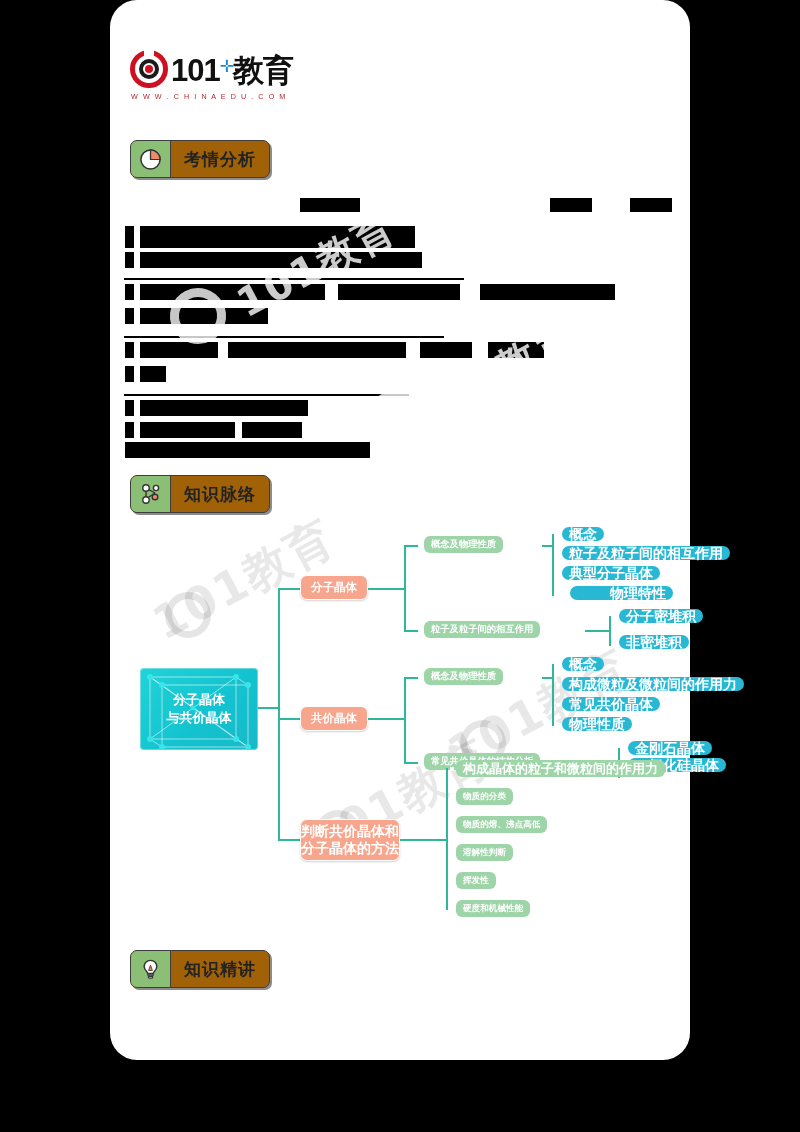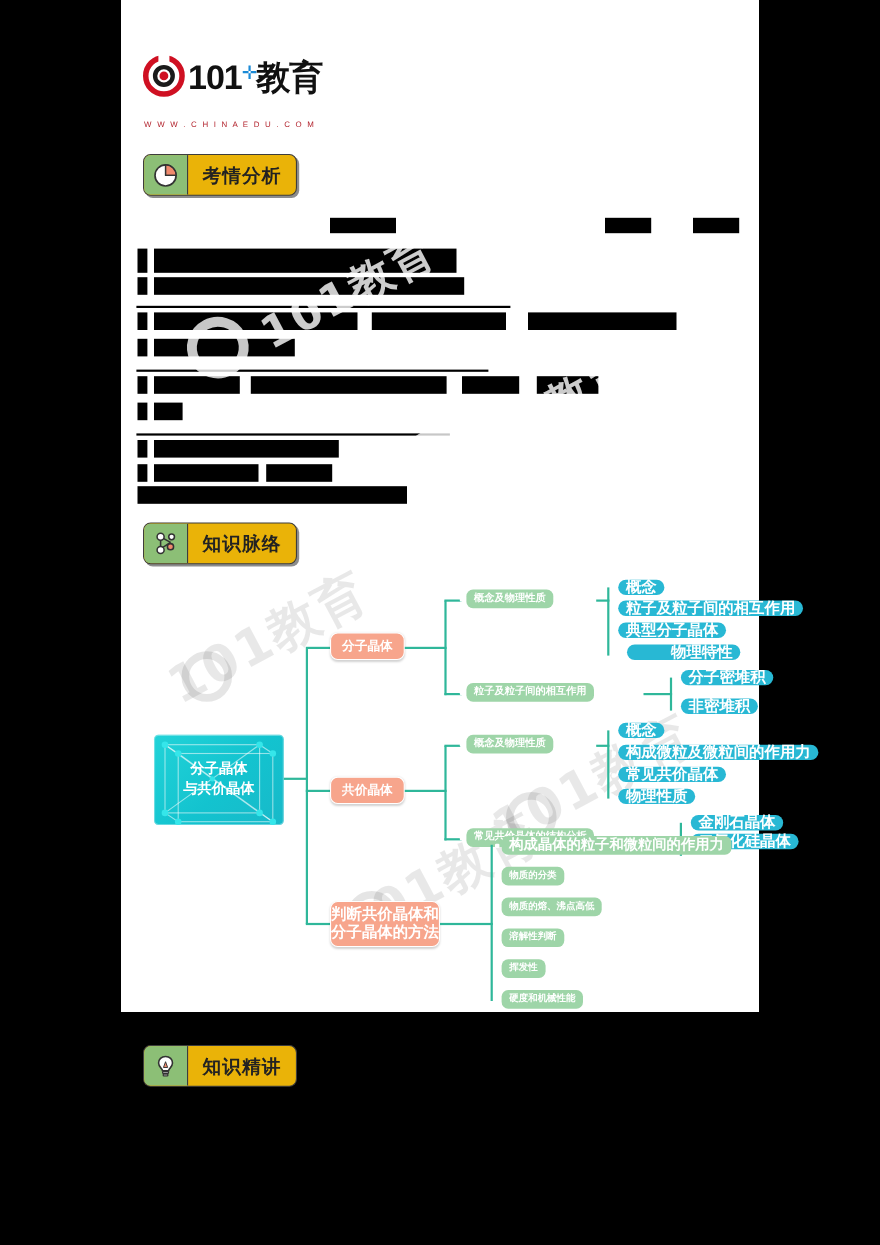--- a/index.html
+++ b/index.html
@@ -11,22 +11,23 @@
   }
   #page {
     position: relative;
     width: 800px; height: 1132px;
     background: #000;
   }
   
   #sheet {
     position: absolute;
     left: 110px; top: 0px;
-    width: 580px; height: 920px;
+    width: 580px; height: 1060px;
     background: #ffffff;
+    border-radius: 27px;
   }
   
   #logo-block {
     position: absolute; left: 20px; top: 48px;
     width: 135px; height: 58px;
   }
   .logo-row { display: flex; align-items: center; height: 42px; }
   .logo-mark {
     position: relative;
     width: 38px; height: 38px; flex: 0 0 38px;
@@ -51,29 +52,29 @@
     width: 10px; height: 10px; background: #ffffff;
   }
   .logo-text {
     font-size: 31px; font-weight: bold; color: #111;
     letter-spacing: -1px; margin-left: 3px; line-height: 38px;
     white-space: nowrap;
   }
   .logo-text .plus { color: #1b8ad6; font-size: 17px; vertical-align: 9px; }
   .logo-url {
     font-size: 7.2px; color: #b3252f; letter-spacing: 1.55px;
-    margin-top: 18px; margin-left: 1px; white-space: nowrap;
+    margin-top: 2px; margin-left: 1px; white-space: nowrap;
   }
   
   .badge {
     position: absolute;
     display: flex; align-items: stretch;
     height: 38px;
     border-radius: 7px;
-    background: #eab308;
+    background: #a16207;
     border: 1.5px solid #3d3d3d;
     box-shadow: 2px 2px 0 rgba(0,0,0,0.45);
     overflow: hidden;
   }
   .badge-ico {
     width: 40px; background: #8cbf76;
     display: flex; align-items: center; justify-content: center;
     border-right: 1.5px solid #3d3d3d;
   }
   .badge-label {

